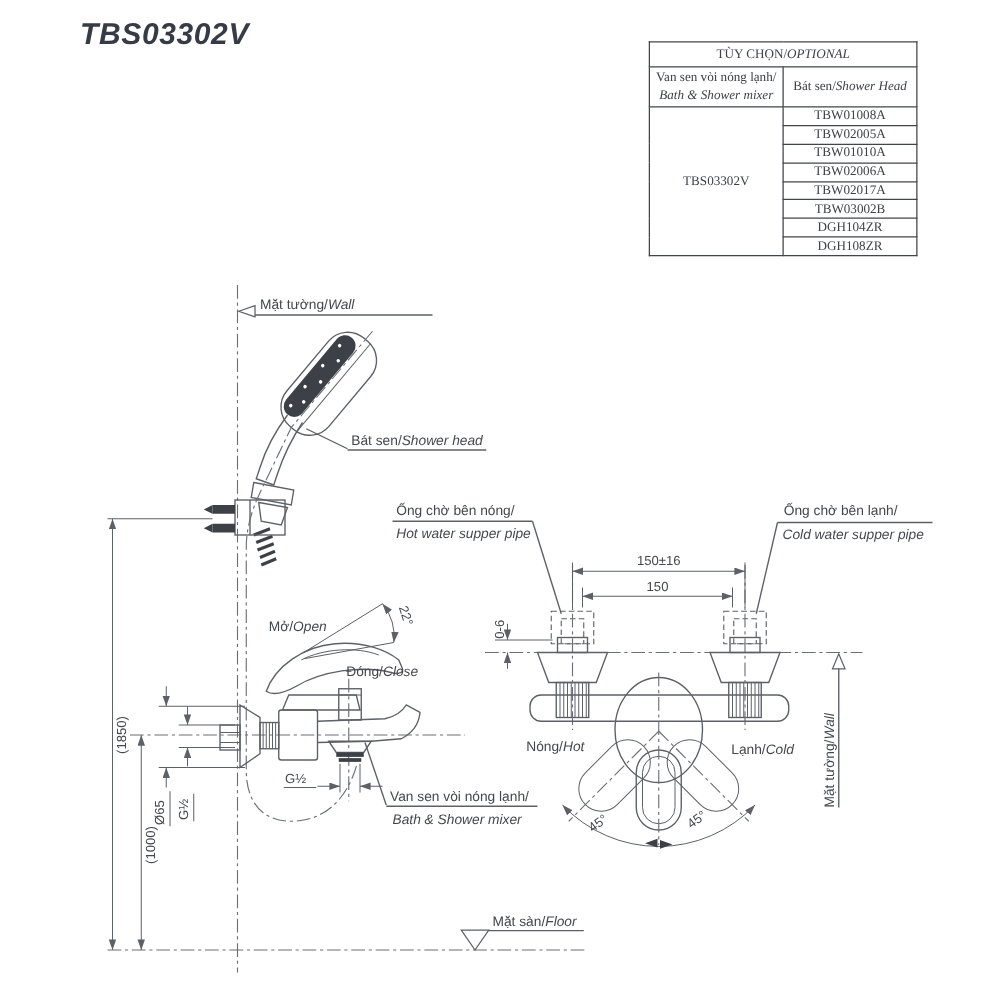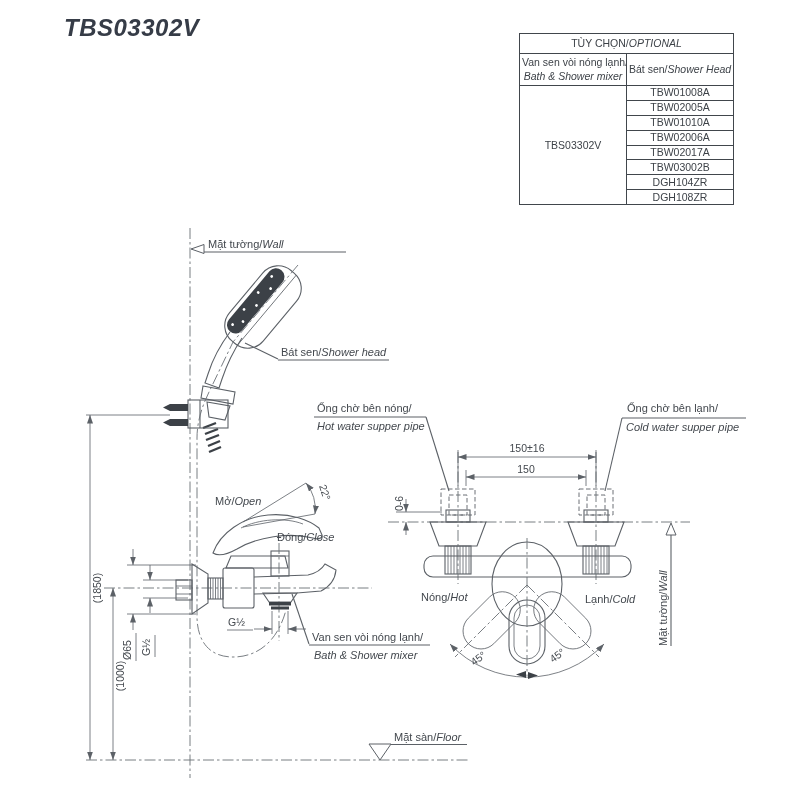--- a/index.html
+++ b/index.html
@@ -9,21 +9,21 @@
     font-size:24px;font-weight:bold;font-style:italic;
     color:#363c47;letter-spacing:0.5px;
   }
   .spec-table{
     position:absolute;left:519px;top:33px;width:215px;
     border-collapse:collapse;table-layout:fixed;
     font-size:10.5px;color:#3d4248;
   }
   .spec-table td{
     border:1.3px solid #41464c;text-align:center;vertical-align:middle;
-    padding:0 2px;line-height:1.25;overflow:hidden;white-space:nowrap;
+    padding:0 2px;line-height:1.25;overflow:hidden;white-space:nowrap;font-family:Liberation Serif, serif;
   }
   .spec-table .hdr{height:19px;}
   .spec-table .colhdr{height:31px;}
   .spec-table .row{height:14.9px;}
   .spec-table .c1{width:96px;}
   .spec-table .c2{width:115px;}
   .it{font-style:italic;}
   svg{position:absolute;left:0;top:0;}
   svg text{font-family:"Liberation Sans", sans-serif;font-size:11px;fill:#43484e;}
   svg .dim{font-size:10.5px;}

